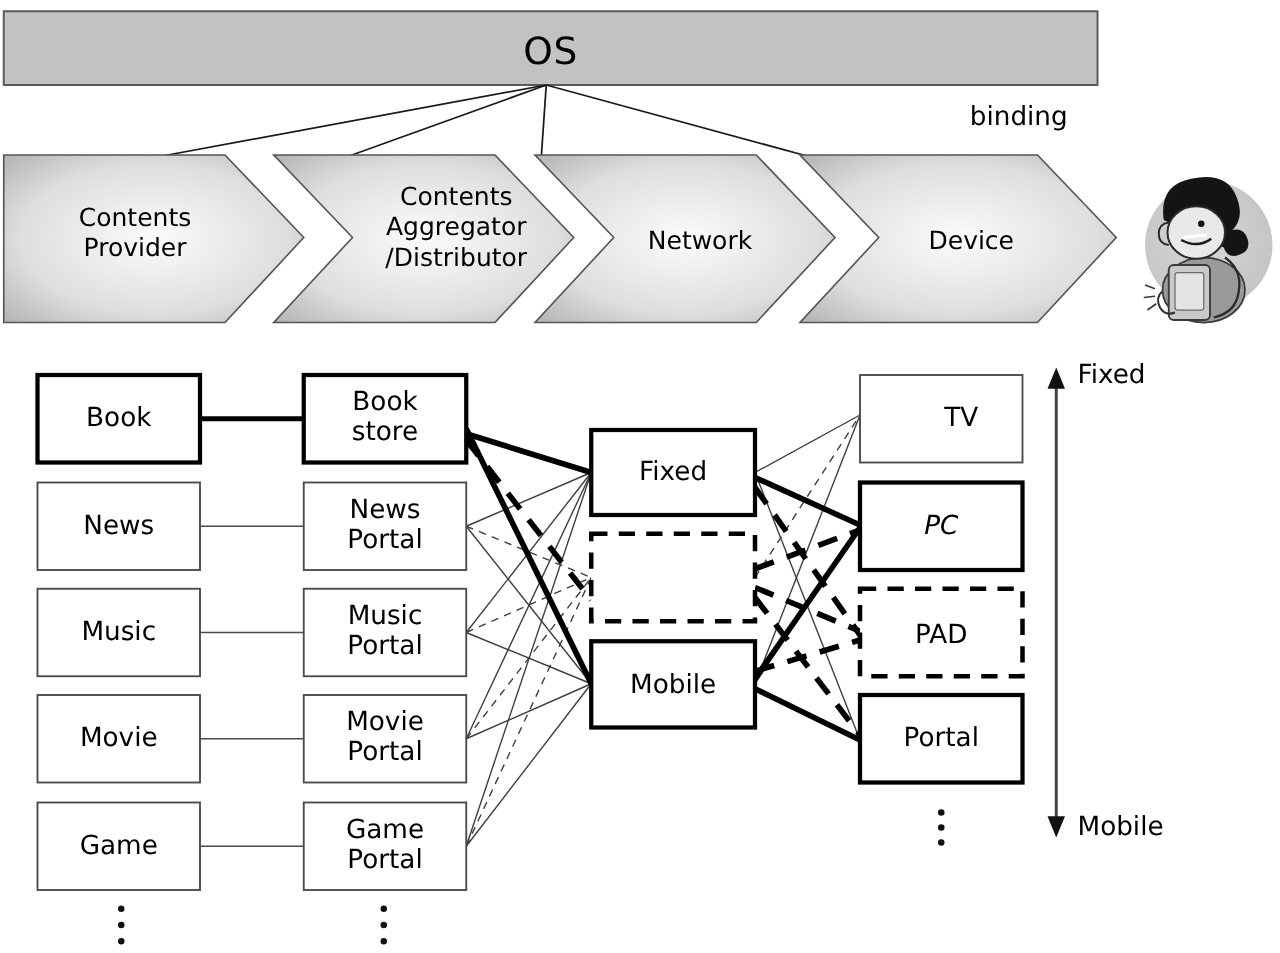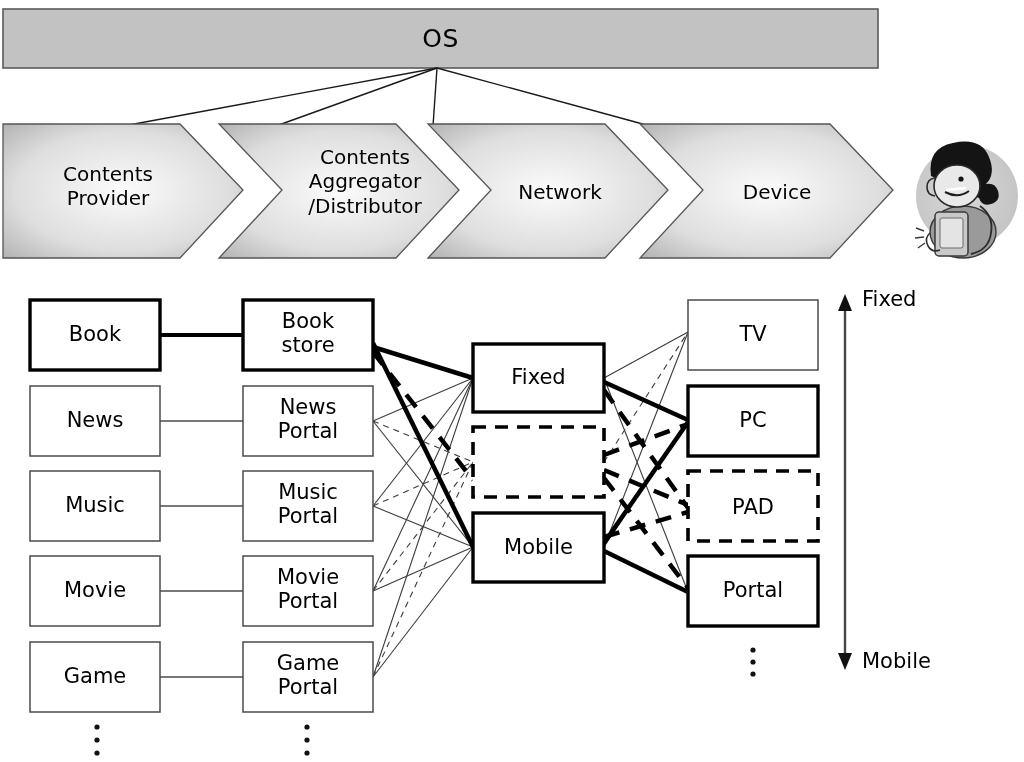--- a/index.html
+++ b/index.html
@@ -28,21 +28,21 @@
   }
   .txt {
     position: absolute;
     text-align: center;
     color: #000;
     line-height: 1.12;
     white-space: pre-line;
     pointer-events: none;
   }
   .os-label {
-    font-size: 25px;
+    font-size: 30px;
     letter-spacing: 0.5px;
   }
   .chev-label {
     font-size: 20px;
     line-height: 1.22;
   }
   .binding-label {
     font-size: 21px;
   }
   .box-label {
@@ -211,20 +211,21 @@
     <g>
       <rect x="688" y="300" width="130" height="70" fill="#fff" stroke="#4b4b4b" stroke-width="1.5"></rect>
       <rect x="688" y="386" width="130" height="70" fill="#fff" stroke="#000" stroke-width="3.4"></rect>
       <rect x="688" y="471" width="130" height="70" fill="#fff" stroke="#000" stroke-width="3.6" stroke-dasharray="13 9"></rect>
       <rect x="688" y="556" width="130" height="70" fill="#fff" stroke="#000" stroke-width="3.4"></rect>
     </g>
   </svg>
 
   <div class="txt os-label" style="left:3px; top:25px; width:875px;">OS</div>
 
+  <div class="txt binding-label" style="left:735px; top:82px; width:160px;">binding</div>
 
   <div class="txt chev-label" style="left:18px; top:162px; width:180px;">Contents
 Provider</div>
   <div class="txt chev-label" style="left:275px; top:145px; width:180px;">Contents
 Aggregator
 /Distributor</div>
   <div class="txt chev-label" style="left:480px; top:180px; width:160px;">Network</div>
   <div class="txt chev-label" style="left:697px; top:180px; width:160px;">Device</div>
 
   <div class="txt box-label" style="left:30px; top:323px; width:130px;">Book</div>
@@ -240,21 +241,21 @@
   <div class="txt box-label" style="left:243px; top:481px; width:130px;">Music
 Portal</div>
   <div class="txt box-label" style="left:243px; top:566px; width:130px;">Movie
 Portal</div>
   <div class="txt box-label" style="left:243px; top:652px; width:130px;">Game
 Portal</div>
 
   <div class="txt box-label" style="left:473px; top:366px; width:131px;">Fixed</div>
   <div class="txt box-label" style="left:473px; top:536px; width:131px;">Mobile</div>
 
-  <div class="txt box-label" style="left:688px; top:323px; width:130px;">TV</div>
-  <div class="txt box-label" style="left:688px; top:409px; width:130px;">PC</div>
+  <div class="txt box-label" style="left:688px; top:323px; width:130px;padding-left:16px;">TV</div>
+  <div class="txt box-label" style="left:688px; top:409px; width:130px;font-style:italic;">PC</div>
   <div class="txt box-label" style="left:688px; top:496px; width:130px;">PAD</div>
   <div class="txt box-label" style="left:688px; top:579px; width:130px;">Portal</div>
 
   <div class="txt axis-label" style="left:862px; top:288px; width:140px;">Fixed</div>
   <div class="txt axis-label" style="left:862px; top:650px; width:140px;">Mobile</div>
 
 </div>
 
 </body></html>

